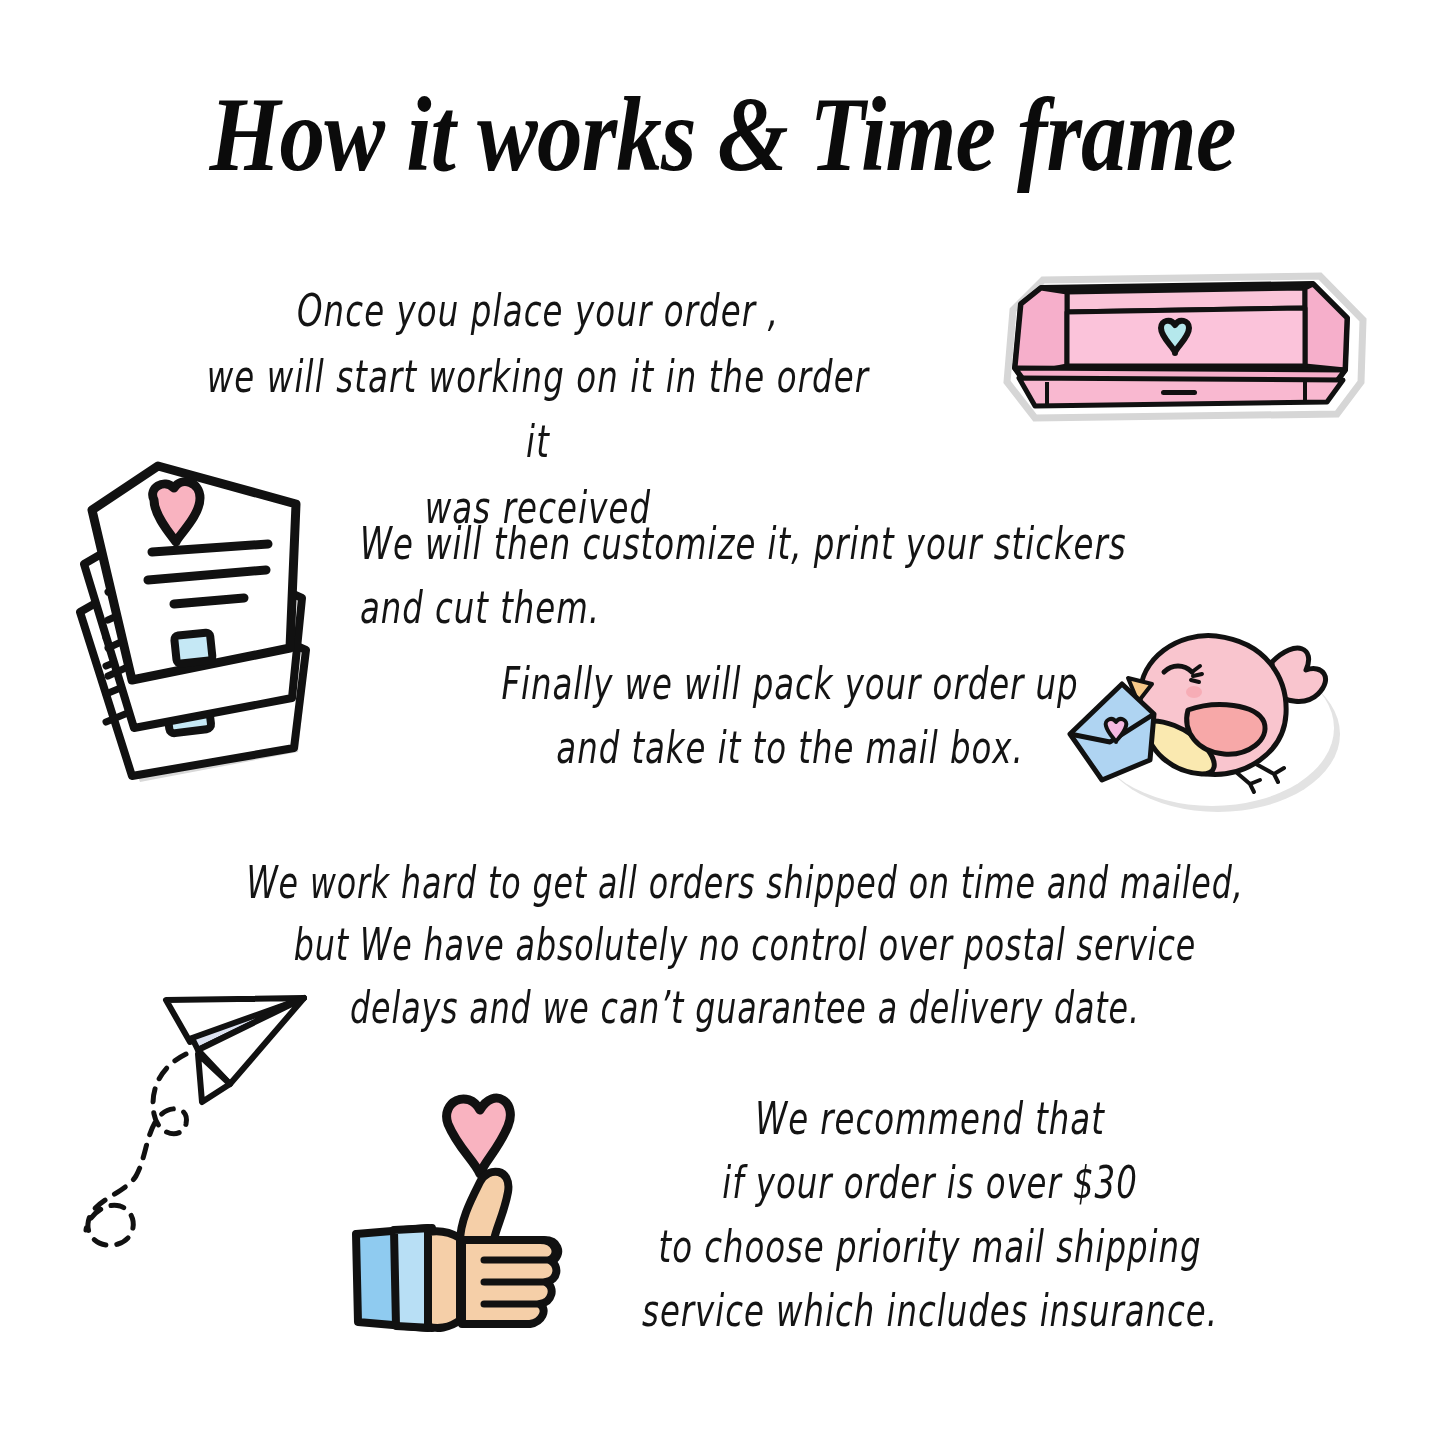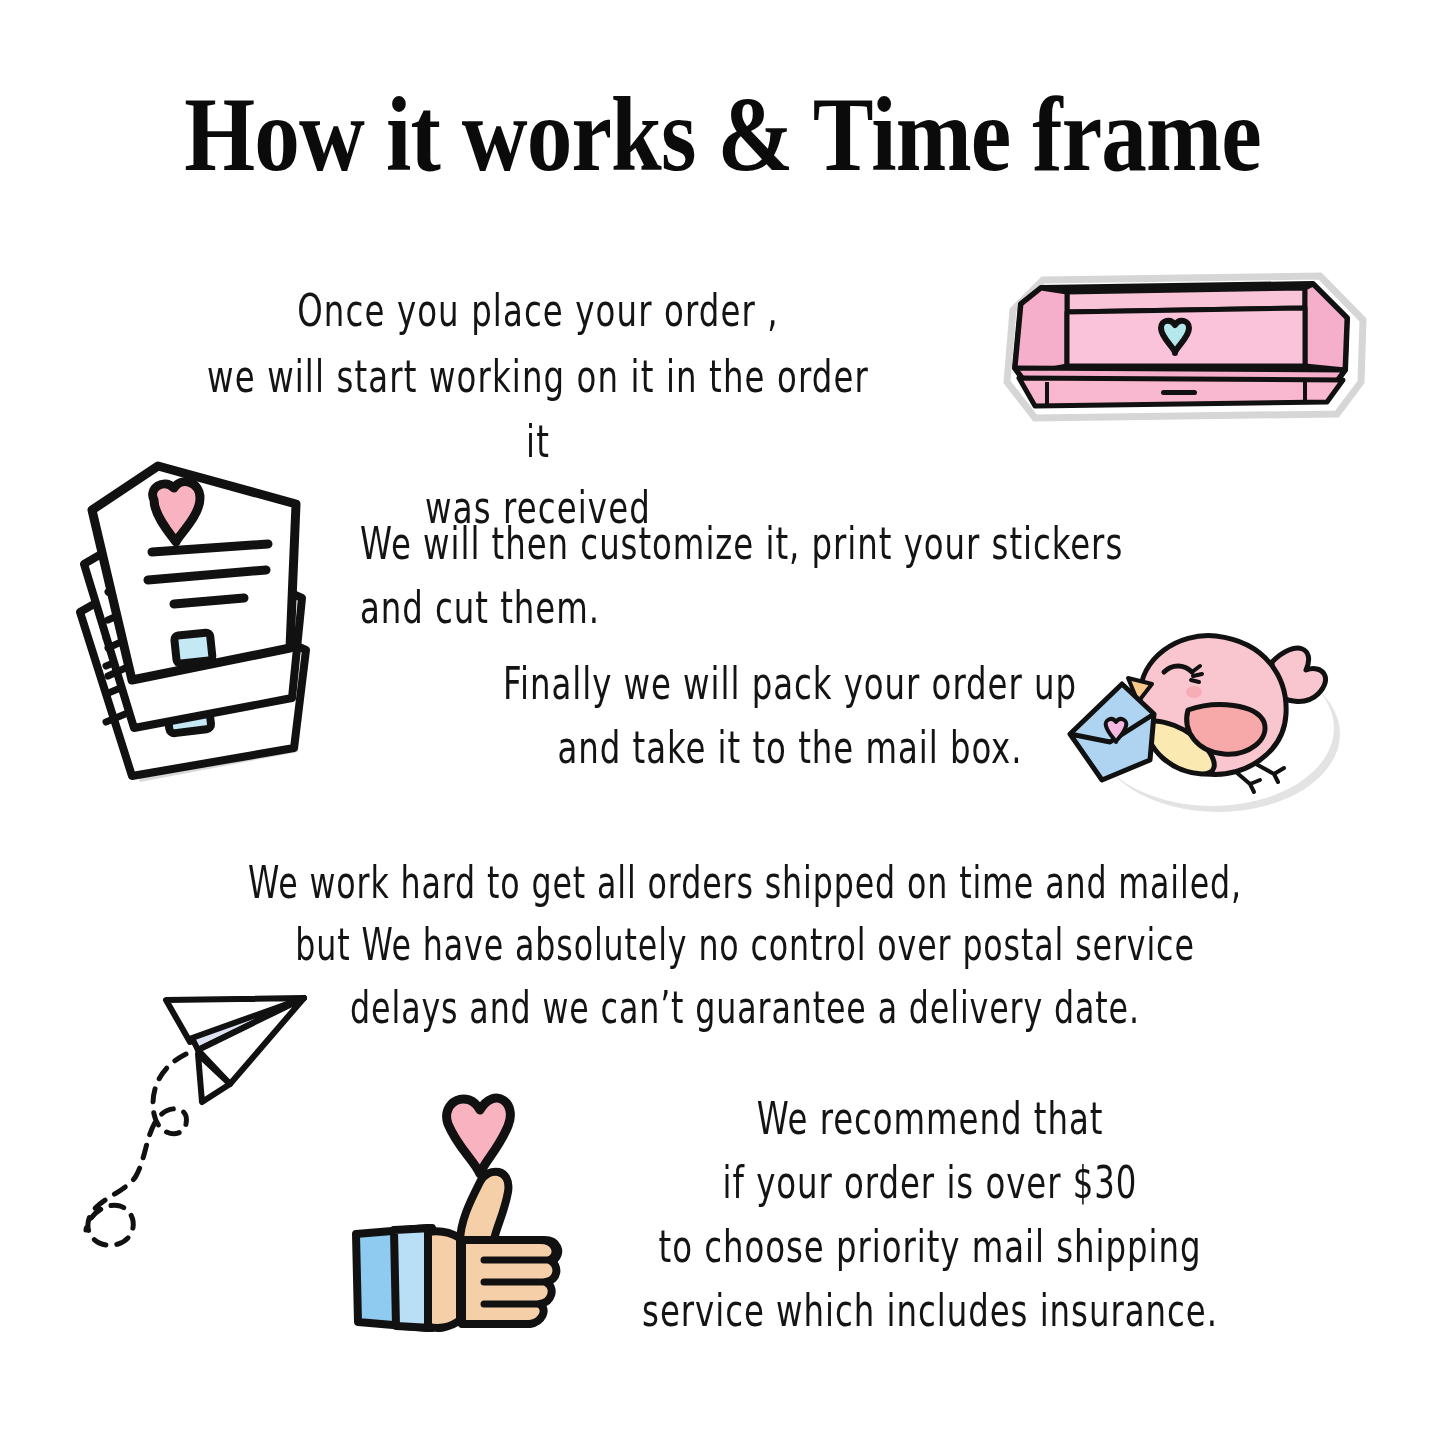--- a/index.html
+++ b/index.html
@@ -3,21 +3,21 @@
 <meta charset="utf-8">
 <style>
   html,body{margin:0;padding:0;}
   body{
     width:1445px;height:1445px;
     background:#ffffff;
     font-family:"Liberation Sans", sans-serif;
     overflow:hidden;
     position:relative;
   }
-  .page{position:relative;width:1445px;height:1370px;background:#fff;}
+  .page{position:relative;width:1445px;height:1370px;background:#fff;font-style:italic;}
 
   
   .title{
     position:absolute;
     left:0;right:0;top:82px;
     text-align:center;
     font-family:"Liberation Serif", serif;
     font-weight:bold;
     font-size:106px;
     line-height:1.0;

